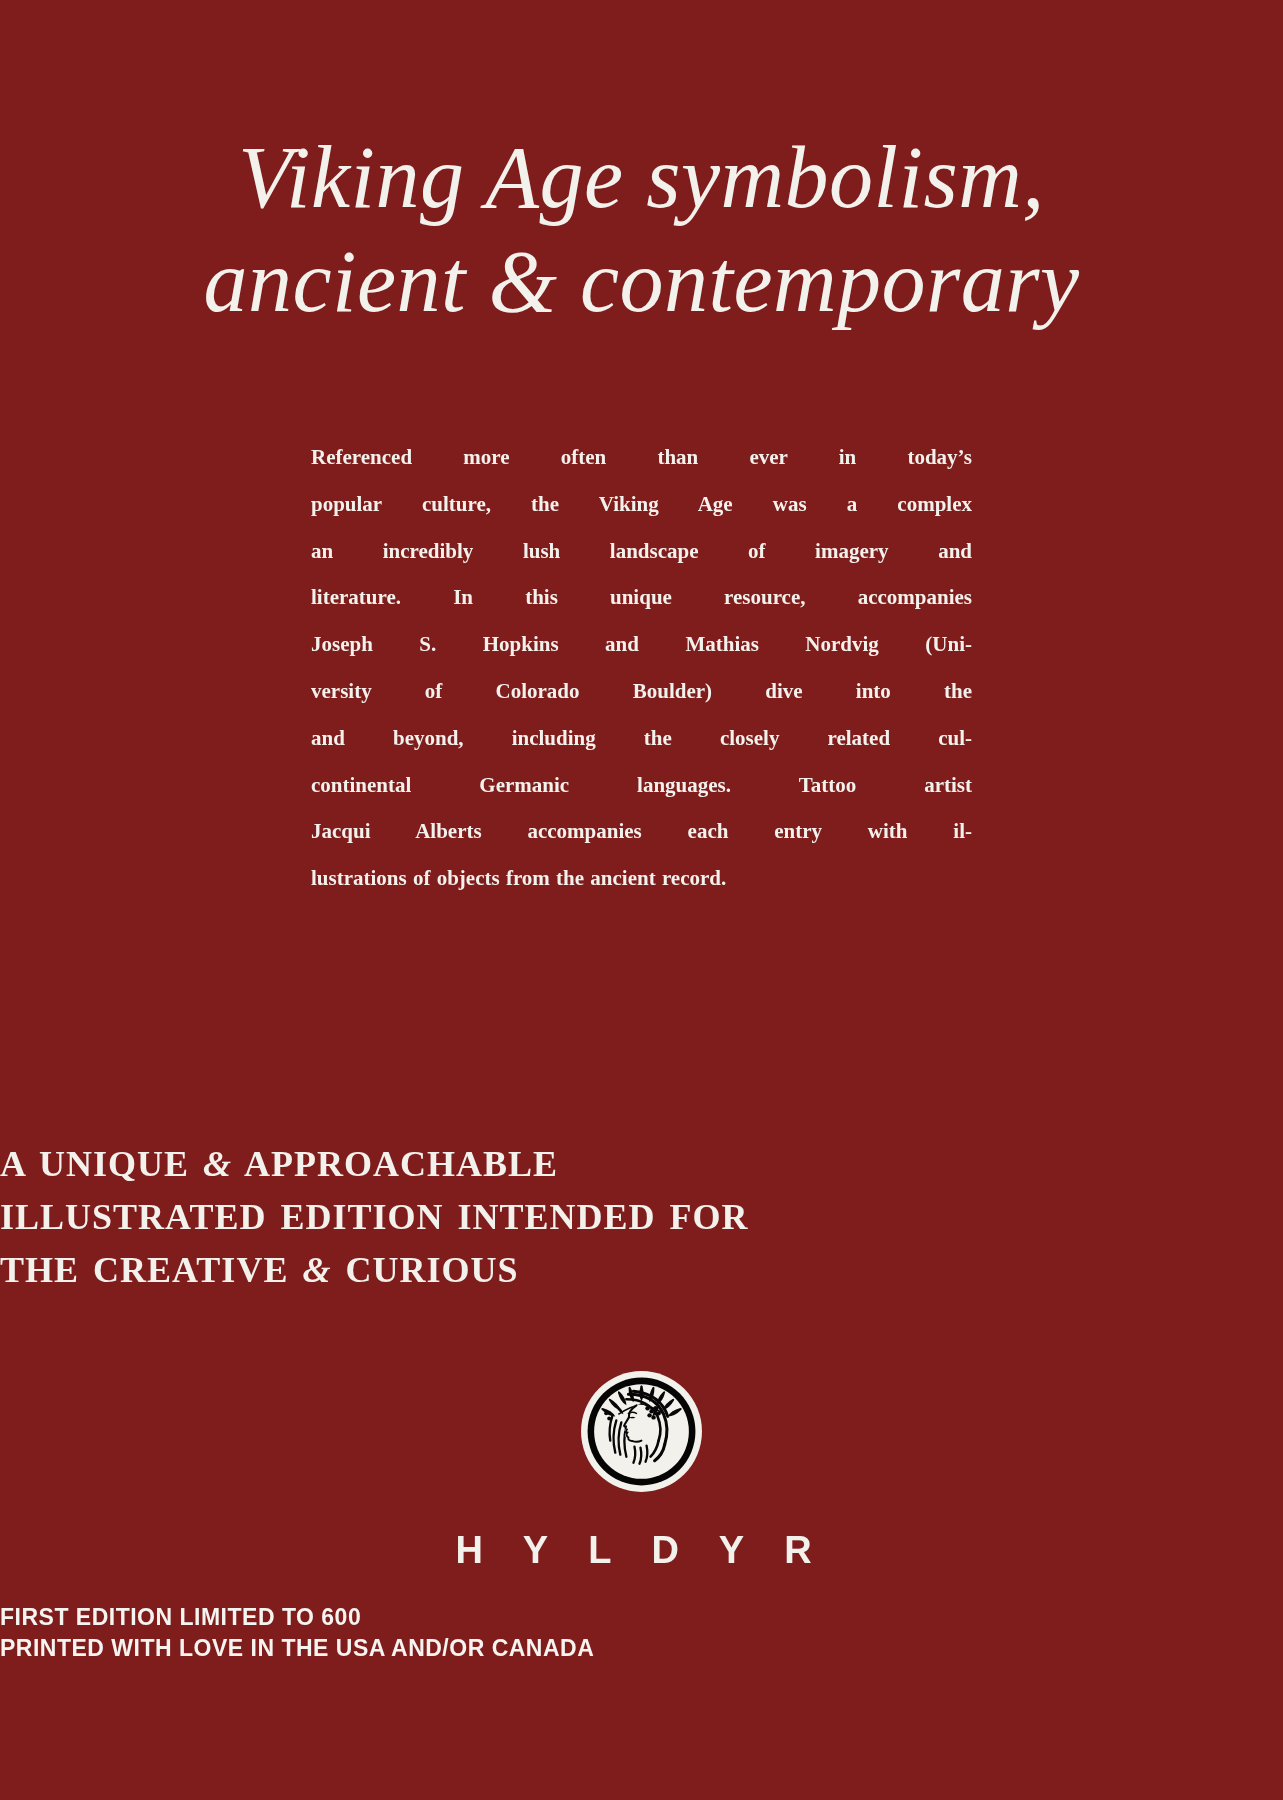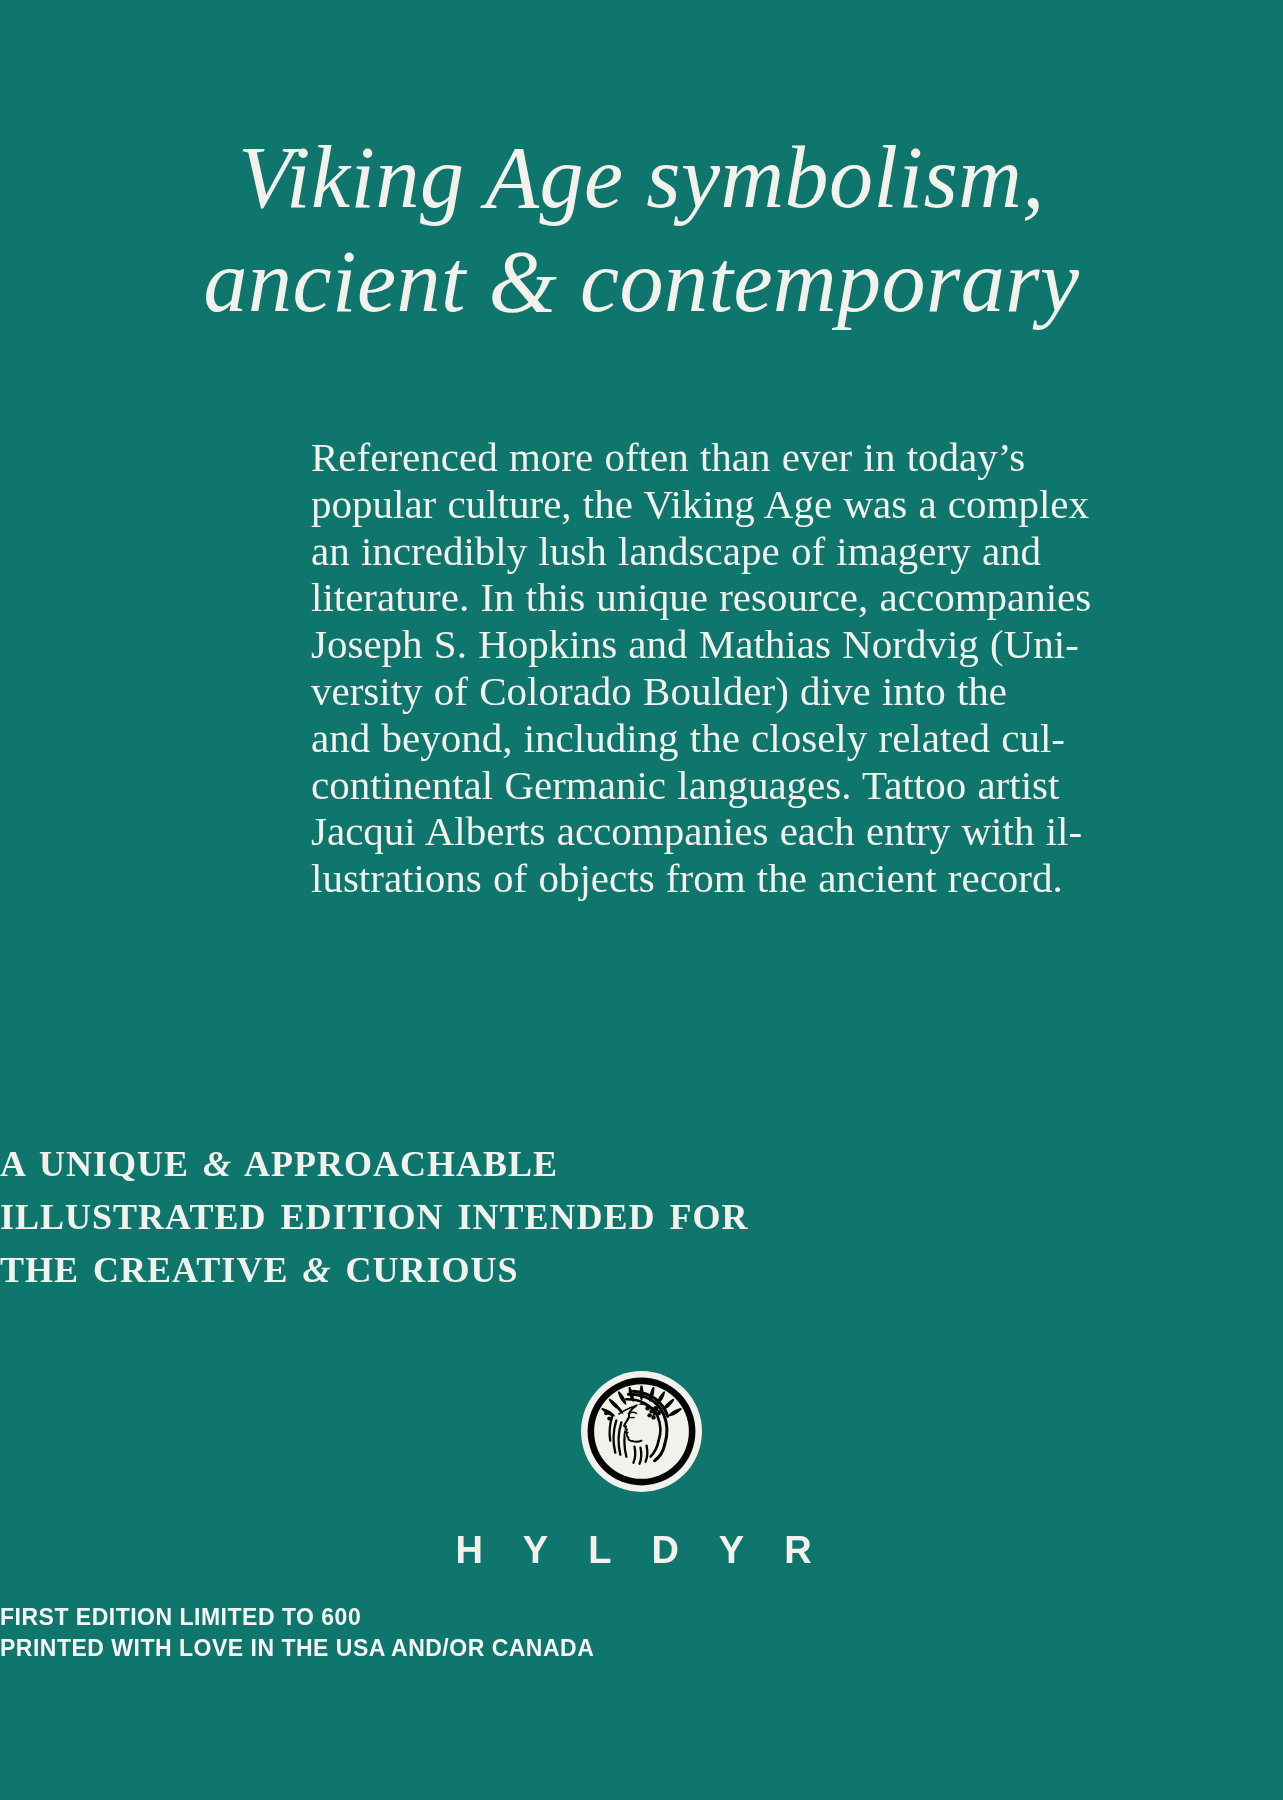--- a/index.html
+++ b/index.html
@@ -1,20 +1,20 @@
 <!DOCTYPE html>
 <html><head>
 <meta charset="utf-8">
 <style>
   html, body { margin: 0; padding: 0; background: #000; }
   .cover {
     position: relative;
     width: 1283px;
     height: 1800px;
-    background: #0f766e;
+    background: #7f1d1d;
     color: #f2f1ec;
     font-family: "Liberation Serif", serif;
     overflow: hidden;
   }
   
   .title {
     position: absolute;
     top: 126px; left: 0; right: 0;
     margin: 0;
     text-align: center;
@@ -24,23 +24,24 @@
     line-height: 104px;
     letter-spacing: 0.5px;
   }
   .title-line { display: block; }
   
   .blurb {
     position: absolute;
     top: 434px;
     left: 311px;
     width: 661px;
-    font-size: 41px;
+    font-size: 21px;
     line-height: 46.8px;
     word-spacing: 1px;
+    font-weight: bold;
   }
   .blurb-line {
     text-align: justify;
     text-align-last: justify;
     text-justify: inter-word;
     white-space: nowrap;
   }
   .blurb-line.last { text-align-last: left; }
   
   .tagline {

